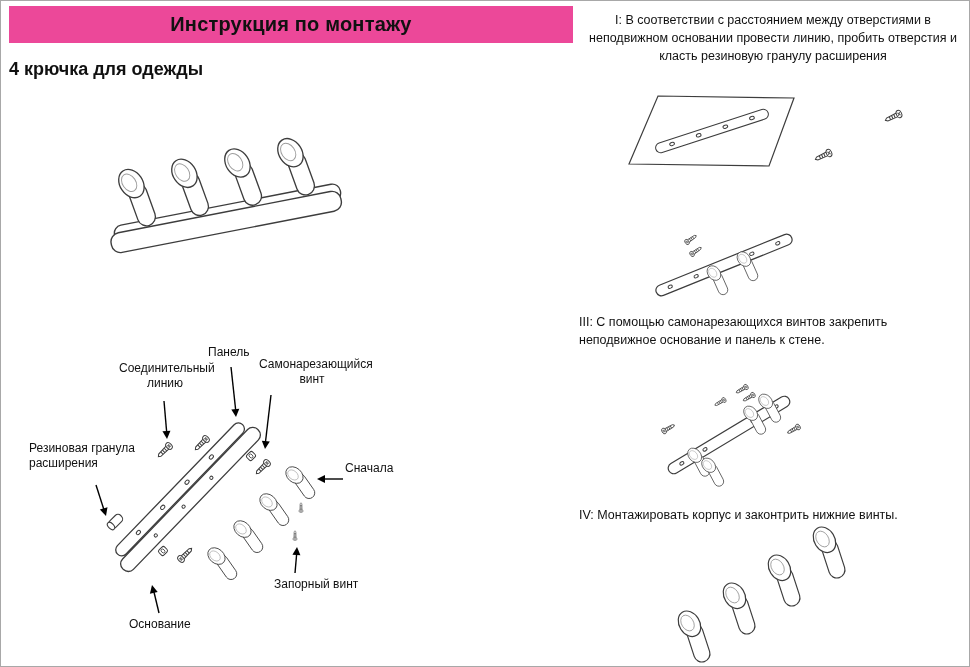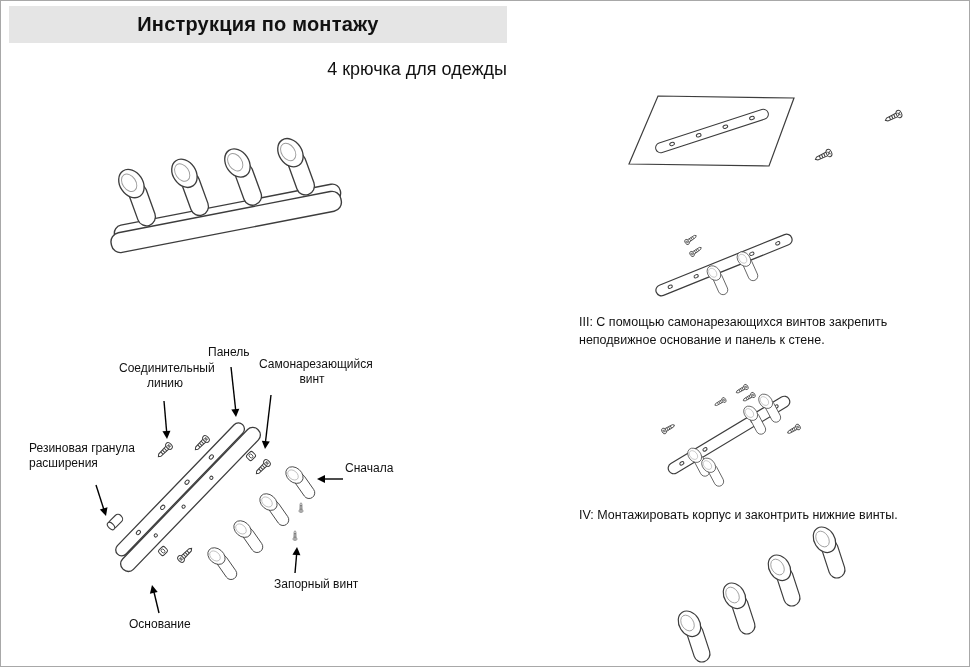--- a/index.html
+++ b/index.html
@@ -1,26 +1,26 @@
 <!DOCTYPE html>
 <html><head>
 <meta charset="utf-8">
 <style>
   * { margin:0; padding:0; box-sizing:border-box; }
   html,body { background:#ffffff; }
   body { font-family:"Liberation Sans", sans-serif; color:#111; }
   .page { position:relative; width:970px; height:667px; background:#fff; border:1px solid #a8a8a8; overflow:hidden; }
   .header-bar {
-    position:absolute; left:8px; top:5px; width:498px; height:37px;
-    background:#e5e5e5; display:flex; align-items:center; justify-content:center;
+    position:absolute; left:8px; top:5px; width:564px; height:37px;
+    background:#ec4899; display:flex; align-items:center; justify-content:center;
     font-size:20px; font-weight:600; letter-spacing:0.2px;
   }
   .subtitle {
-    position:absolute; left:8px; top:58px; width:498px; text-align:right;
-    font-size:18px; font-weight:400;
+    position:absolute; left:8px; top:58px; width:498px; text-align:left;
+    font-size:18px; font-weight:700;
   }
   .label { position:absolute; font-size:12px; line-height:1.25; }
   .label.center { text-align:center; }
   .step-text { position:absolute; font-size:12.5px; line-height:1.45; }
   .step-text.centered { text-align:center; }
   svg.diagram { position:absolute; overflow:visible; }
 </style>
 </head>
 <body>
 
@@ -113,20 +113,21 @@
   </svg>
 
   <div class="label" style="left:207px;top:344px">Панель</div>
   <div class="label center" style="left:118px;top:360px;width:92px">Соединительный линию</div>
   <div class="label" style="left:28px;top:440px;width:116px">Резиновая гранула расширения</div>
   <div class="label center" style="left:258px;top:356px;width:106px">Самонарезающийся винт</div>
   <div class="label" style="left:344px;top:460px">Сначала</div>
   <div class="label" style="left:273px;top:576px;width:100px">Запорный винт</div>
   <div class="label" style="left:128px;top:616px">Основание</div>
 
+  <div class="step-text centered" style="left:578px;top:10px;width:388px">I: В соответствии с расстоянием между отверстиями в неподвижном основании провести линию, пробить отверстия и класть резиновую гранулу расширения</div>
 
   <svg class="diagram" style="left:605px;top:88px" width="330" height="86" viewBox="0 0 330 86">
     <polygon points="23,75 52,7 188,9 163,77" fill="#fff" stroke="#3d3d3d" stroke-width="1.2"></polygon>
     <g transform="translate(106,42) rotate(-18)">
       <rect x="-59" y="-5" width="118" height="10" rx="5" fill="#fff" stroke="#3d3d3d"></rect>
       <ellipse cx="-42" cy="0" rx="2.4" ry="1.6" fill="none" stroke="#3d3d3d"></ellipse>
       <ellipse cx="-14" cy="0" rx="2.4" ry="1.6" fill="none" stroke="#3d3d3d"></ellipse>
       <ellipse cx="14" cy="0" rx="2.4" ry="1.6" fill="none" stroke="#3d3d3d"></ellipse>
       <ellipse cx="42" cy="0" rx="2.4" ry="1.6" fill="none" stroke="#3d3d3d"></ellipse>
     </g>

